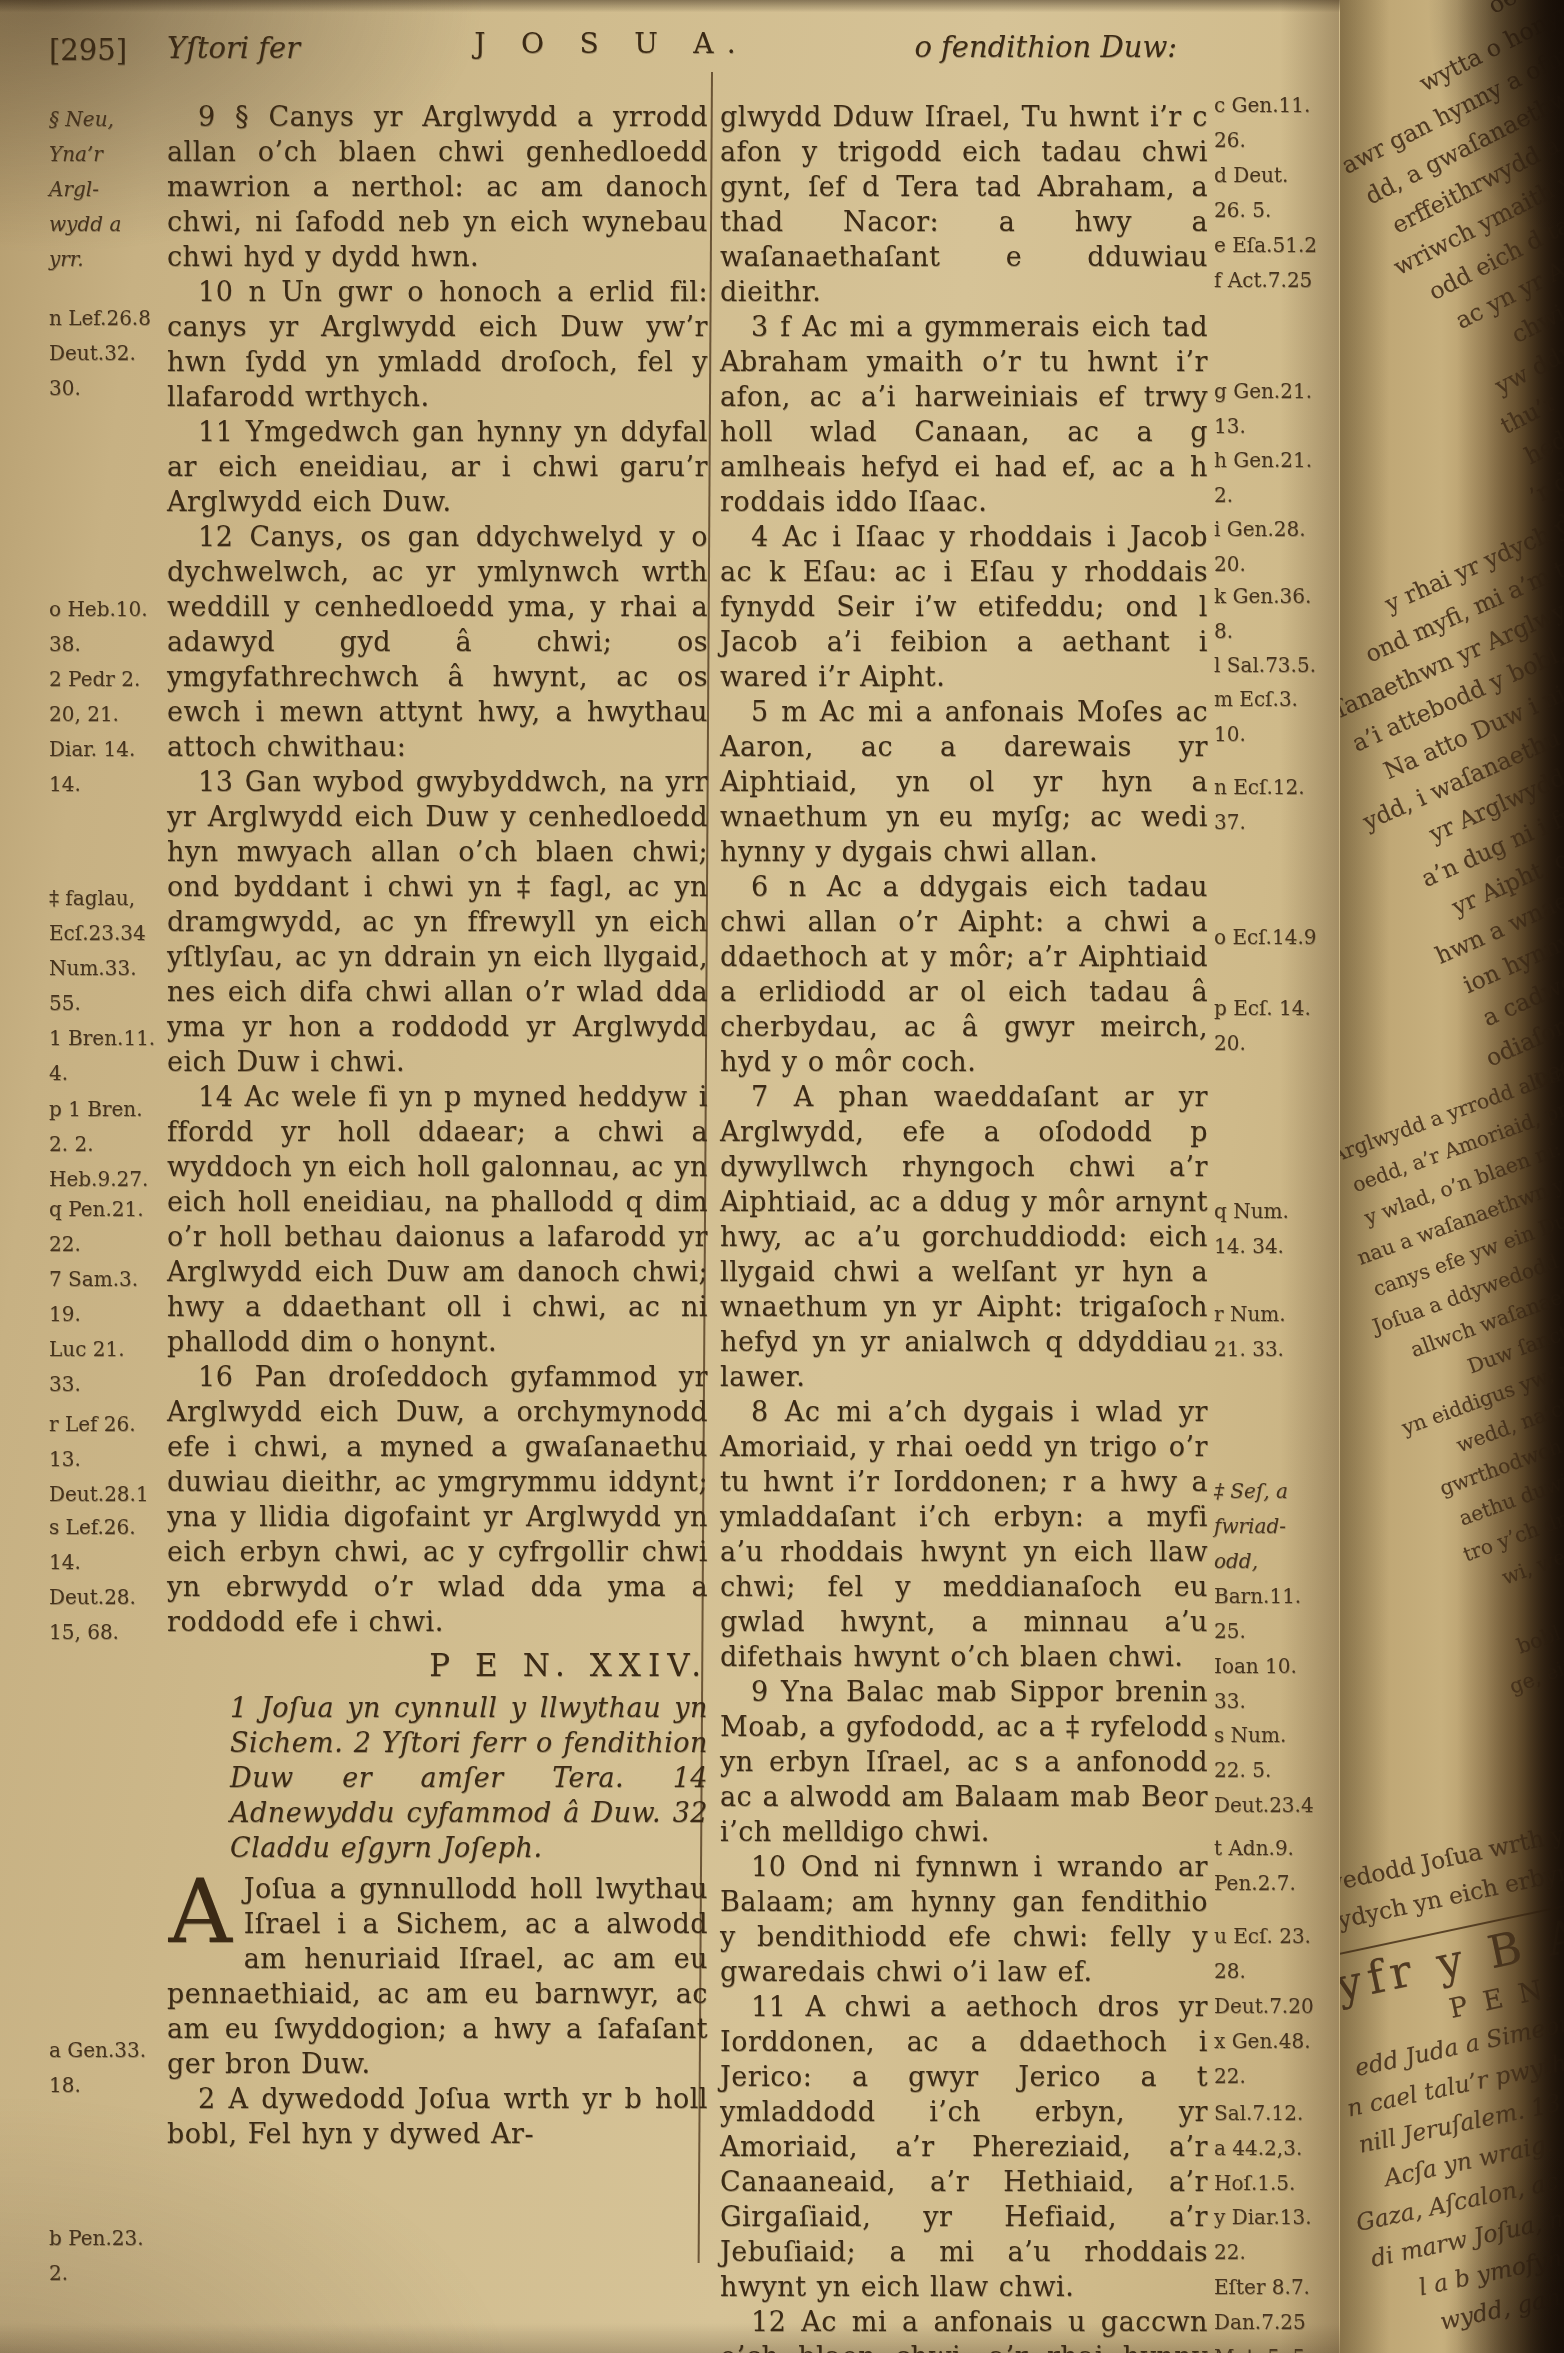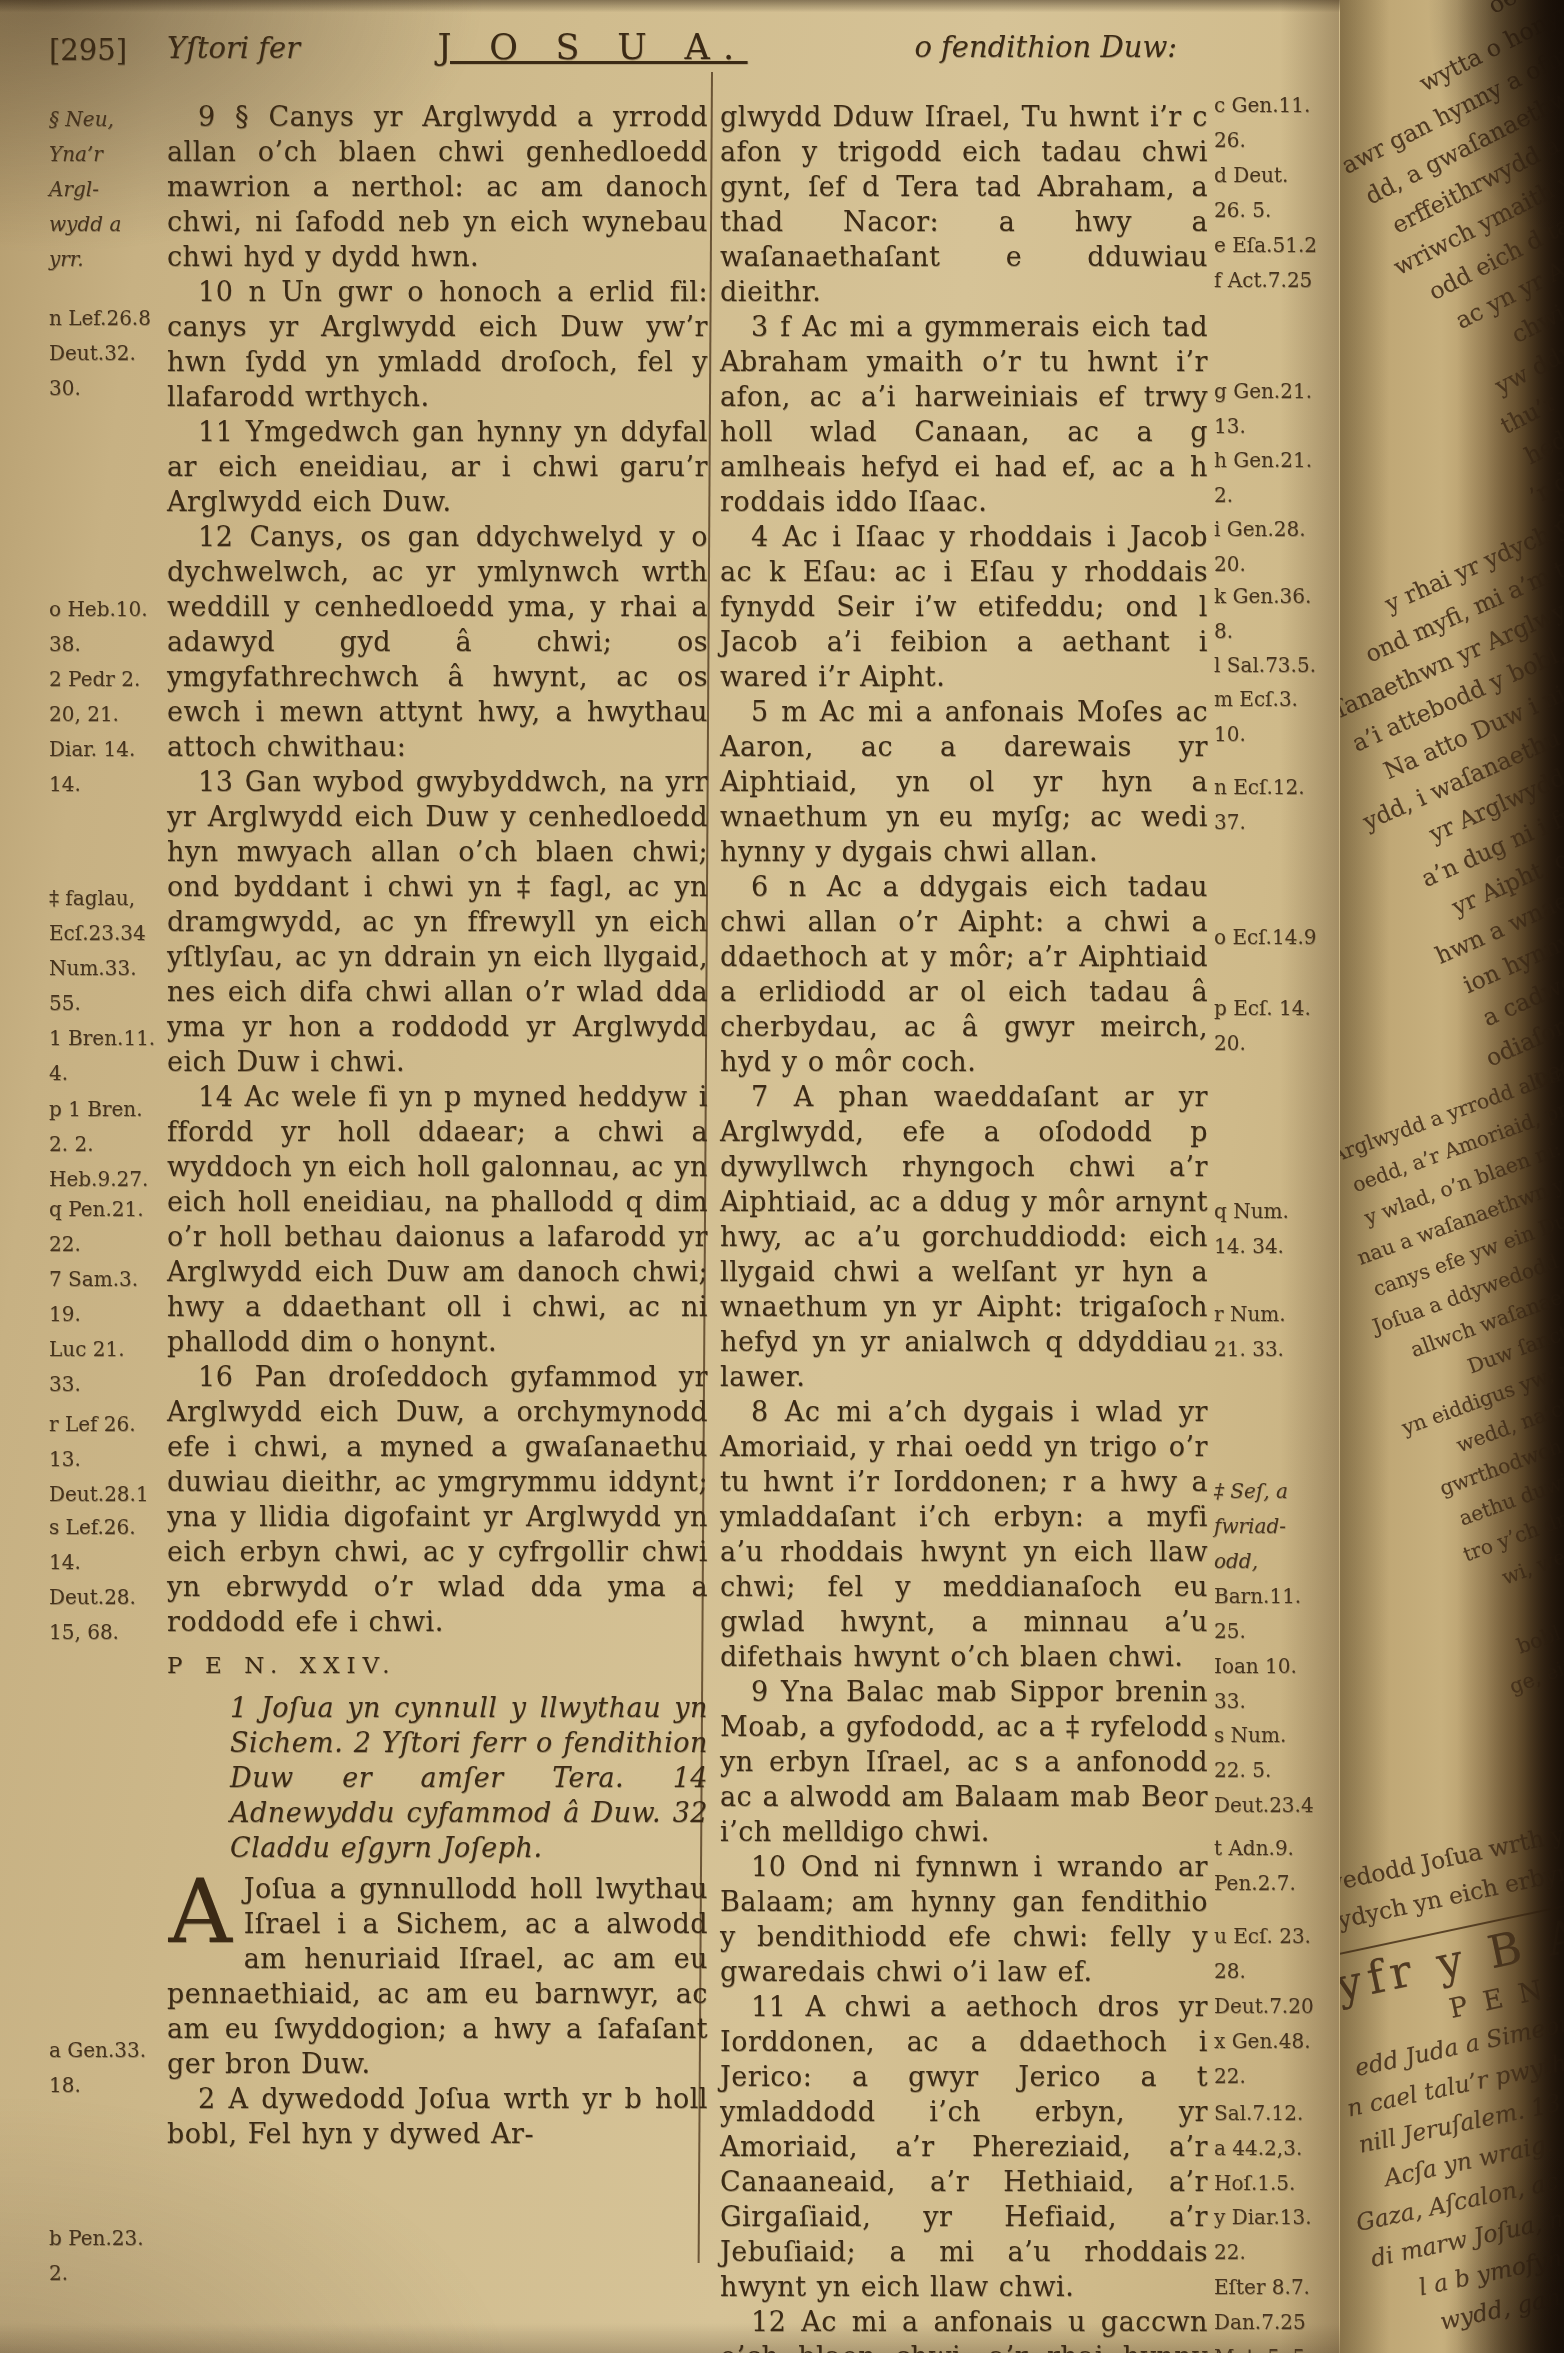--- a/index.html
+++ b/index.html
@@ -11,34 +11,34 @@
       radial-gradient(861px 509px at 0% 102%, rgba(60,40,20,0.20), transparent 60%),
       linear-gradient(to bottom, rgba(40,26,12,0.45) 0px, rgba(40,26,12,0) 12.5px),
       linear-gradient(to top, rgba(50,33,16,0.25) 0px, rgba(50,33,16,0) 31px),
       linear-gradient(97deg,#b59d6f 0%,#c7b183 9%,#d0bc8e 32%,#d6c397 54%,#cfba8a 74%,#c3ac7c 88%,#b49b6c 100%);
   }
   .txt{text-shadow:0.4px 0.5px 0.5px rgba(58,40,20,0.35);}
   
   .hdr{position:absolute;font-size:29px;white-space:nowrap;}
   .pageref{left:49px;top:33px;}
   .runleft{left:167px;top:31px;font-style:italic;}
-  .booktitle{left:436px;top:27px;width:313px;text-align:center;font-size:35px;letter-spacing:13.3px;text-decoration:underline;}
+  .booktitle{left:436px;top:27px;width:313px;text-align:right;font-size:28px;letter-spacing:13.3px;}
   .runright{left:845px;top:30px;width:332px;text-align:right;font-style:italic;}
   
   .divider{position:absolute;left:711px;top:72px;width:1.6px;height:2191px;
     background:rgba(80,57,30,0.8);transform:rotate(0.35deg);transform-origin:top;}
   
   .col{position:absolute;top:99px;font-size:27px;line-height:35px;
        letter-spacing:0.5px;word-spacing:1.2px;text-align:justify;}
   .col-left{left:167px;width:541px;}
   .col-right{left:720px;width:488px;}
   .col p{margin:0;}
   p.verse{text-indent:31px;}
   p.cont{text-indent:0;}
-  p.heading{text-indent:0;text-align:left;letter-spacing:7px;font-size:23px;margin:9.4px 0 6.3px;}
+  p.heading{text-indent:0;text-align:right;letter-spacing:7px;font-size:31px;margin:9.4px 0 6.3px;}
   p.summary{text-indent:0;font-style:italic;padding-left:63px;margin:1.6px 0 6.3px;}
   p.dropverse{text-indent:0;}
   .dropcap{float:left;font-size:88px;line-height:70px;padding:6.3px 11px 0 1.6px;}
   .dropcap:empty{display:none;}
   
   .mnote{position:absolute;width:117px;font-size:20px;line-height:35px;color:#46331d;color:#46331d;}
   .mnote .mline{white-space:nowrap;}
   .ln .mnote{left:49px;}
   .rn .mnote{left:1214px;width:146px;}
   .mnote.italic{font-style:italic;}

